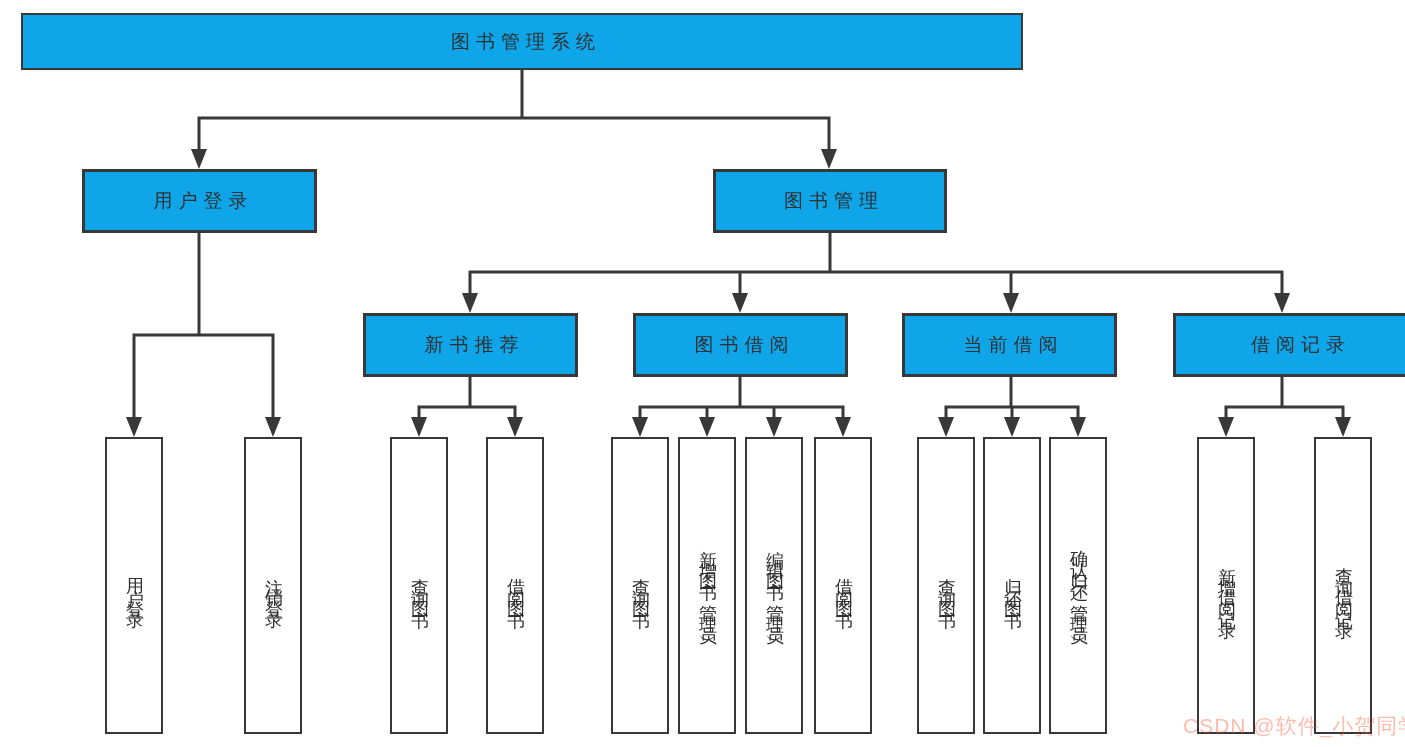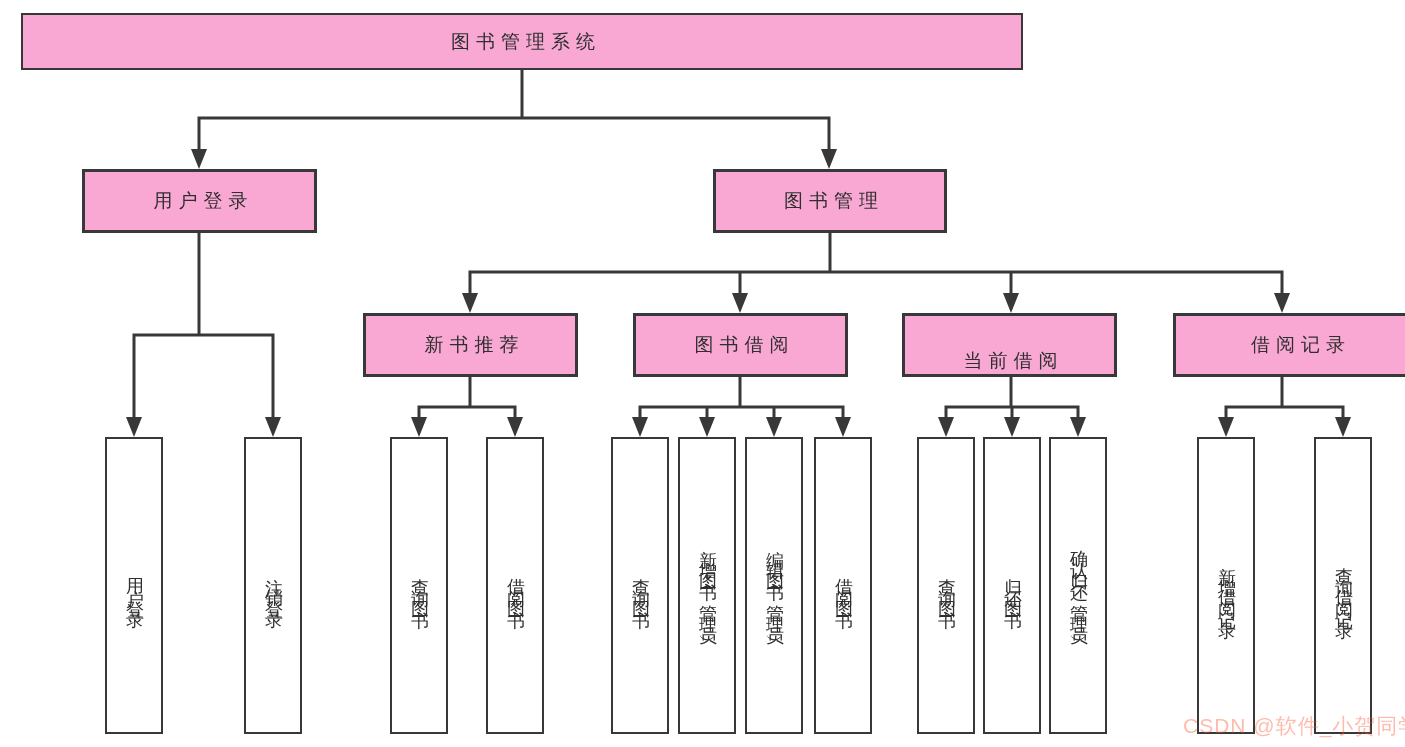--- a/index.html
+++ b/index.html
@@ -8,21 +8,21 @@
     width:1405px;height:747px;
     background:#ffffff;
     overflow:hidden;
     font-family:"Liberation Sans","DejaVu Sans",sans-serif;
     color:#2f2f2f;
   }
   #connectors{position:absolute;left:0;top:0;width:1405px;height:747px;}
   .node{
     position:absolute;
     box-sizing:border-box;
-    background:#f9a8d4;
+    background:#0ea5e9;
     border:3px solid #383838;
     display:flex;align-items:center;justify-content:center;
     font-size:19px;
     letter-spacing:6px;
     padding-left:8px; 
     white-space:nowrap;
   }
   .node.root{border-width:2.5px;}
   .leaf{
     position:absolute;
@@ -115,21 +115,21 @@
   <div class="node" style="left:713px;top:169px;width:234px;height:64px;">
     <span>图书管理</span>
   </div>
 
   <div class="node" style="left:363px;top:313px;width:215px;height:64px;">
     <span>新书推荐</span>
   </div>
   <div class="node" style="left:633px;top:313px;width:215px;height:64px;">
     <span>图书借阅</span>
   </div>
-  <div class="node" style="left:902px;top:313px;width:215px;height:64px;align-items:flex-end;">
+  <div class="node" style="left:902px;top:313px;width:215px;height:64px;">
     <span>当前借阅</span>
   </div>
   <div class="node" style="left:1173px;top:313px;width:248px;height:64px;">
     <span>借阅记录</span>
   </div>
 
   <div class="leaf" style="left:105px;">用户登录</div>
   <div class="leaf" style="left:244px;">注销登录</div>
   <div class="leaf" style="left:390px;">查询图书</div>
   <div class="leaf" style="left:486px;">借阅图书</div>

